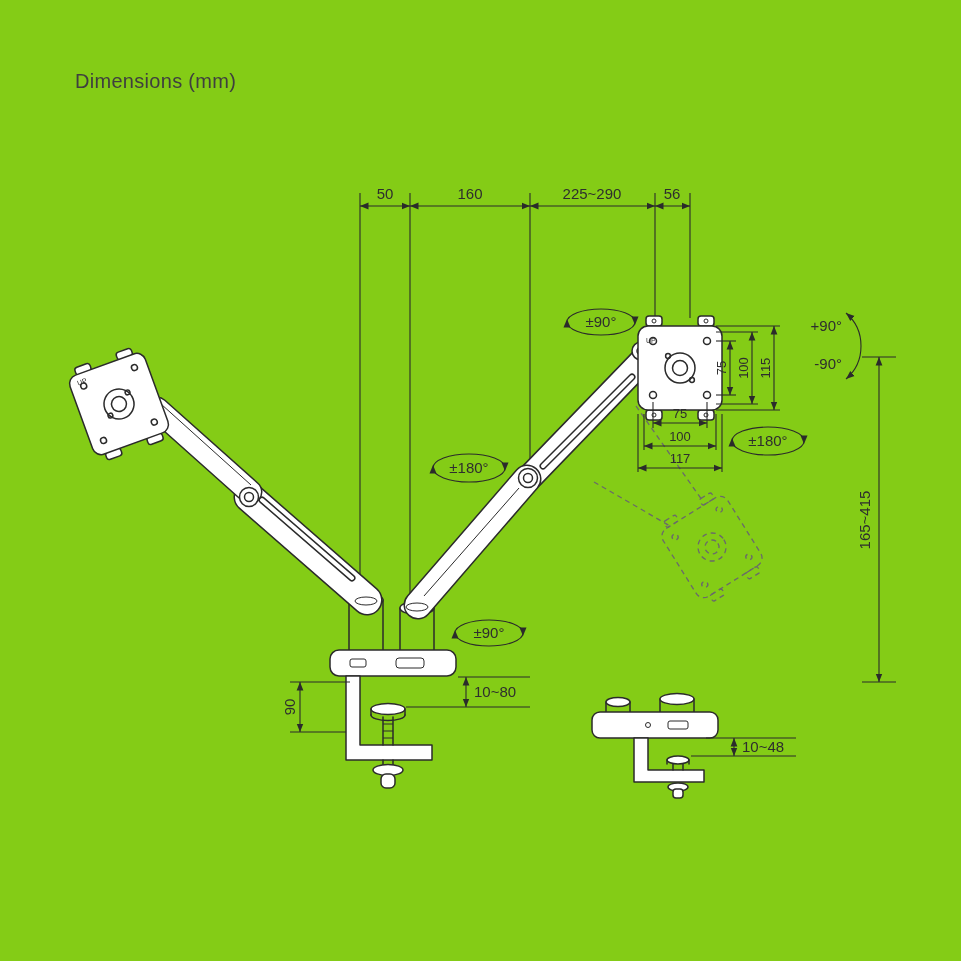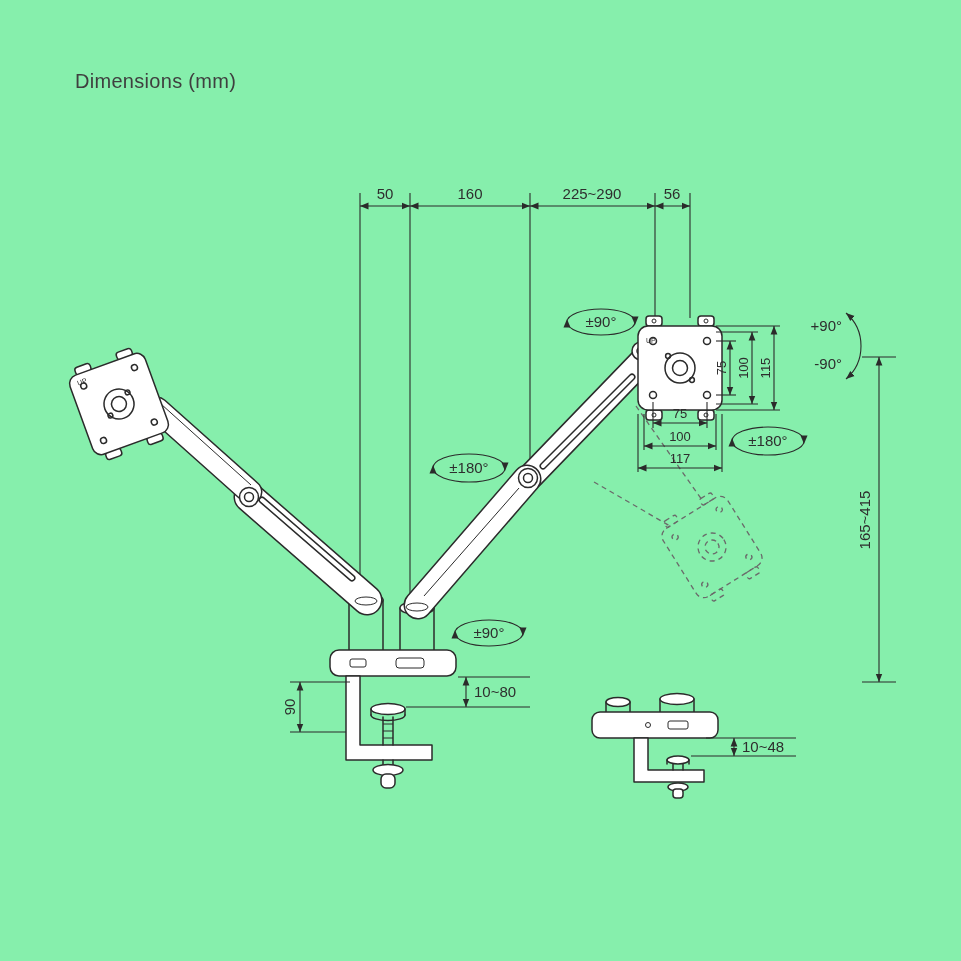--- a/index.html
+++ b/index.html
@@ -1,16 +1,16 @@
 <!DOCTYPE html>
 <html><head>
 <meta charset="utf-8">
 <style>
   html,body{margin:0;padding:0;background:#fff}
-  .canvas{position:relative;width:961px;height:961px;background:#86efac;overflow:hidden}
+  .canvas{position:relative;width:961px;height:961px;background:#84cc16;overflow:hidden}
   svg{display:block}
   .ln{fill:none;stroke:#2b2b2b;stroke-width:1.5;stroke-linecap:round;stroke-linejoin:round}
   .lnw{fill:#ffffff;stroke:#2b2b2b;stroke-width:1.5;stroke-linejoin:round}
   .cap{stroke:#2b2b2b;stroke-linecap:round;fill:none}
   .capw{stroke:#ffffff;stroke-linecap:round;fill:none}
   .dim{fill:none;stroke:#2b2b2b;stroke-width:1.1}
   .thin{fill:none;stroke:#2b2b2b;stroke-width:1}
   .dash{fill:none;stroke:#6a6a6a;stroke-width:1.3;stroke-dasharray:5 4;stroke-linejoin:round}
   text{font-family:"Liberation Sans","DejaVu Sans",sans-serif;fill:#2e2e2e}
   .t{font-size:15px}

